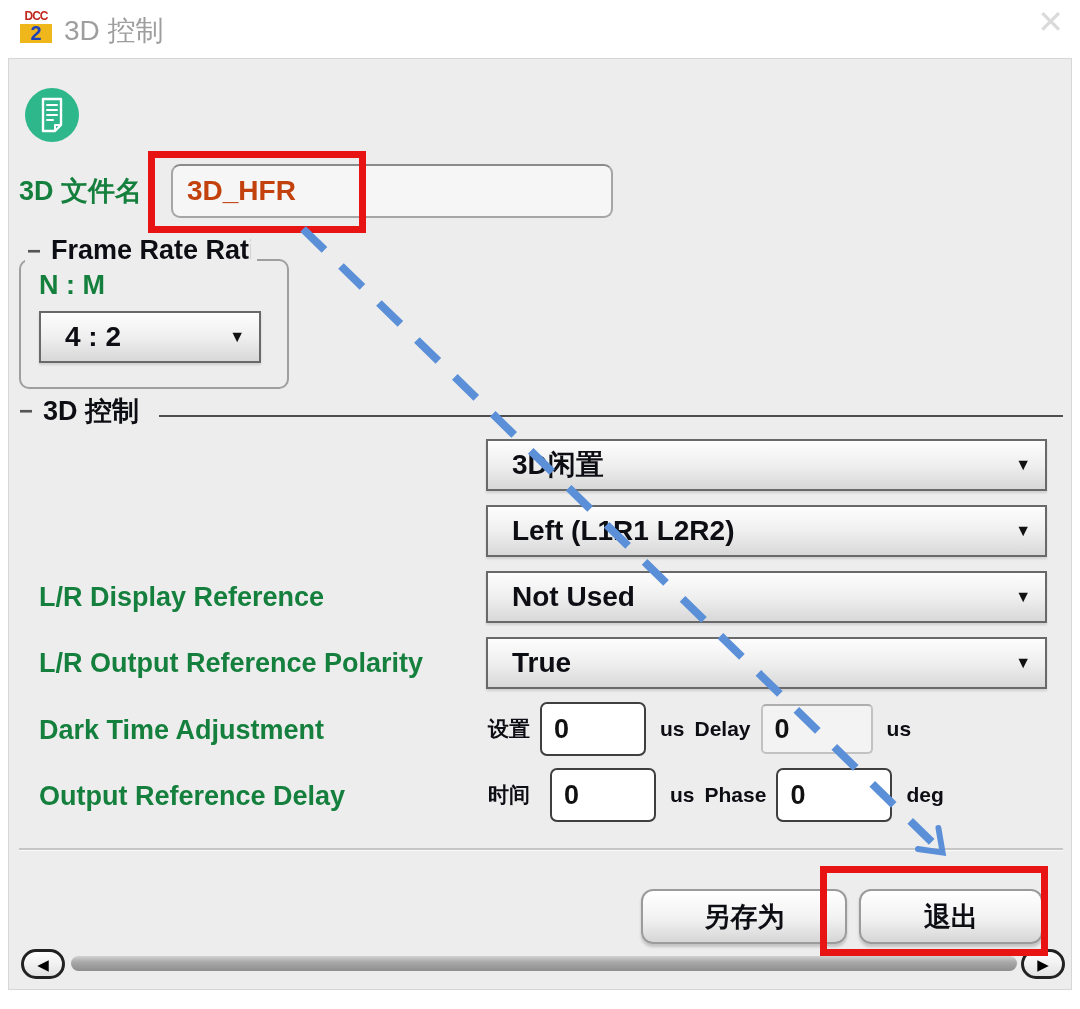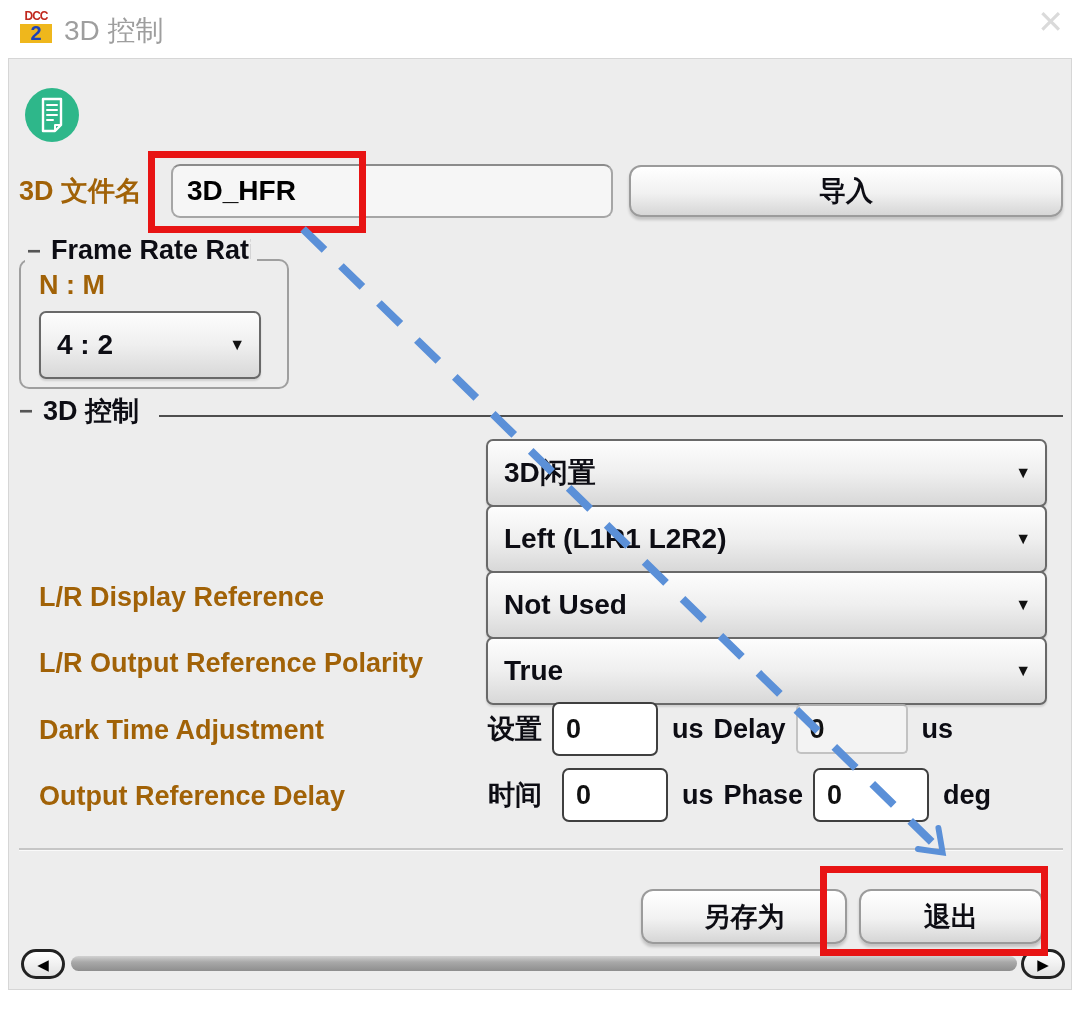--- a/index.html
+++ b/index.html
@@ -11,25 +11,25 @@
   .dcc-icon { position:absolute; left:14px; top:8px; width:44px; height:38px; background:#fff; }
   .dcc-top { color:#c0281e; font-weight:bold; font-size:12px; line-height:16px; text-align:center; letter-spacing:-1px; }
   .dcc-bottom { margin:0 6px; background:#efb71c; color:#1d42b8; font-weight:bold; font-size:20px; line-height:19px; text-align:center; }
   .window-title { position:absolute; left:64px; top:12px; font-size:28px; color:#9e9e9e; white-space:nowrap; }
   .close-btn { position:absolute; right:16px; top:6px; font-size:32px; color:#dadada; cursor:pointer; line-height:1; }
 
   
   .dialog { position:absolute; left:8px; top:58px; width:1064px; height:932px;
             background:#ededed; border:1px solid #d6d6d6; }
 
-  .lbl { position:absolute; font-weight:bold; font-size:27px; color:#a16207; white-space:nowrap; line-height:28px; }
+  .lbl { position:absolute; font-weight:bold; font-size:27px; color:#15803d; white-space:nowrap; line-height:28px; }
 
   .filename-input { position:absolute; left:162px; top:105px; width:442px; height:54px;
     border:2px solid #a6a6a6; border-top-color:#8b8b8b; border-radius:9px; background:#f6f6f6;
-    font-family:"Liberation Sans",sans-serif; font-weight:bold; font-size:28px; color:#000000; padding-left:14px; }
+    font-family:"Liberation Sans",sans-serif; font-weight:bold; font-size:28px; color:#c2410c; padding-left:14px; }
 
   .btn { position:absolute; border:2px solid #9b9b9b; border-radius:12px;
     background:linear-gradient(180deg,#ffffff 0%,#f1f1f1 55%,#d6d6d6 100%);
     box-shadow:0 3px 3px rgba(0,0,0,0.18);
     display:flex; align-items:center; justify-content:center;
     font-weight:bold; font-size:27px; color:#0d0d14; cursor:pointer; }
   .import-btn { left:620px; top:106px; width:434px; height:52px; }
   .saveas-btn { left:632px; top:830px; width:206px; height:55px; }
   .exit-btn   { left:850px; top:830px; width:184px; height:55px; }
 
@@ -40,31 +40,31 @@
     font-weight:bold; font-size:27px; color:#0d0d14; background:#ededed; line-height:27px; }
   .frame-legend { left:4px; top:-24px; padding:0 6px 6px 2px; }
   .frame-legend .clip { display:inline-block; max-width:200px; overflow:hidden; white-space:nowrap; }
   .collapse { font-weight:bold; color:#555; font-size:24px; cursor:pointer; }
 
   .ctrl-legend { position:absolute; left:10px; top:338px; display:flex; gap:10px;
     font-weight:bold; font-size:27px; color:#0d0d14; line-height:28px; background:#ededed; z-index:2; padding-right:8px; }
   .ctrl-rule { position:absolute; left:150px; top:356px; width:904px; border-top:2px solid #4e4e4e; }
 
   
-  .select { position:absolute; height:68px; border:2px solid #696969; border-radius:7px;
+  .select { position:absolute; height:52px; border:2px solid #696969; border-radius:0;
     background:linear-gradient(180deg,#fdfdfd 0%,#efefef 50%,#d8d8d8 100%);
     box-shadow:0 2px 2px rgba(0,0,0,0.12);
-    display:flex; align-items:center; padding-left:16px;
+    display:flex; align-items:center; padding-left:24px;
     font-weight:bold; font-size:28px; color:#0d0d14; cursor:pointer; white-space:nowrap; }
   .select .arrow { position:absolute; right:14px; top:50%; transform:translateY(-50%); font-size:16px; color:#111; }
   .wide { left:477px; width:561px; }
 
   
   .inline-row { position:absolute; left:479px; display:flex; align-items:center; }
-  .inline-row .t { font-weight:bold; font-size:27px; color:#0d0d14; white-space:nowrap; }
+  .inline-row .t { font-weight:bold; font-size:21px; color:#0d0d14; white-space:nowrap; }
   .num-input { width:106px; height:54px; border:2px solid #3f3f3f; border-radius:7px; background:#fff;
     font-family:"Liberation Sans",sans-serif; font-weight:bold; font-size:27px; color:#111; padding-left:12px; }
   .ro-field { width:112px; height:50px; border:2px solid #c2c2c2; border-top-color:#aeaeae; border-radius:5px;
     background:#f3f3f3; display:flex; align-items:center; padding-left:12px;
     font-weight:bold; font-size:27px; color:#111; }
 
   .footer-sep { position:absolute; left:10px; top:789px; width:1044px;
     border-top:2px solid #c6c6c6; border-bottom:1px solid #fafafa; }
 
   
@@ -108,23 +108,20 @@
       <g stroke="#ffffff" stroke-width="2" stroke-linecap="round">
         <line x1="23" y1="18" x2="33" y2="18"></line>
         <line x1="23" y1="23" x2="33" y2="23"></line>
         <line x1="23" y1="28" x2="33" y2="28"></line>
         <line x1="23" y1="33" x2="29" y2="33"></line>
       </g>
     </svg>
 
     <div class="lbl" style="left:10px; top:118px;">3D 文件名</div>
     <input class="filename-input" type="text" value="3D_HFR" style="">
-    <div class="btn import-btn">
-      <span>导入</span>
-    </div>
 
     <div class="frame-group">
       <div class="group-legend frame-legend">
         <span class="collapse">−</span>
         <span class="clip">Frame Rate Ratio</span>
       </div>
     </div>
     <div class="lbl" style="left:30px; top:212px;">N : M</div>
     <div class="select" style="left:30px; top:252px; width:222px;">
       <span>4 : 2</span>

